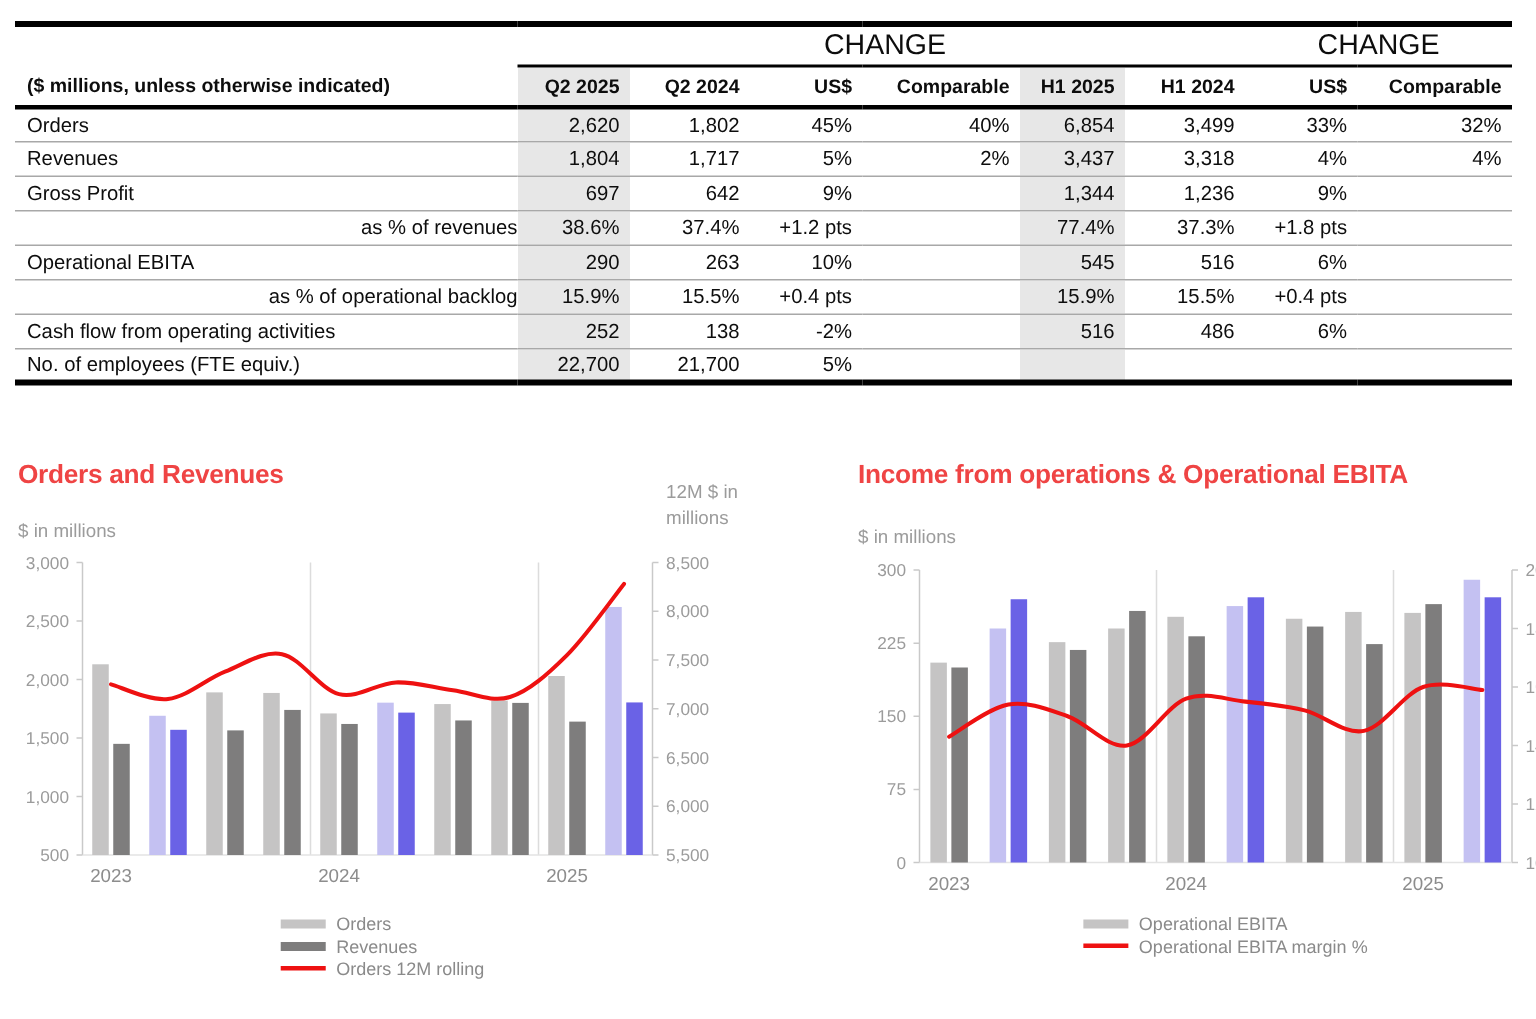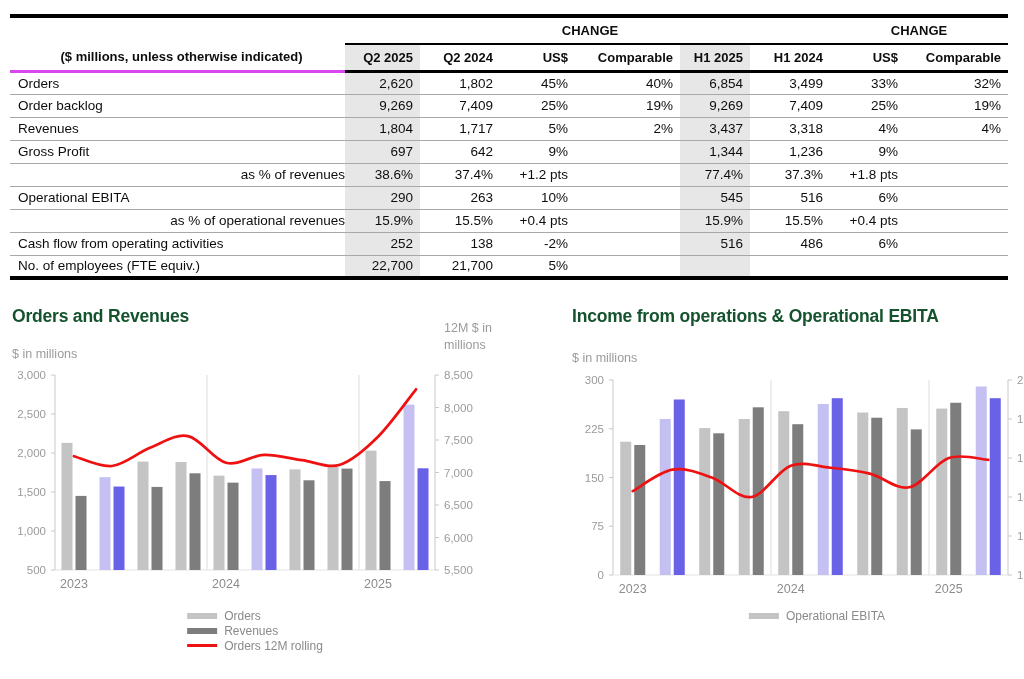--- a/index.html
+++ b/index.html
@@ -10,37 +10,37 @@
   }
 
   
   .table-wrap { position:absolute; left:10px; top:14px; width:998px; }
   table.fin {
     width:998px; border-collapse:collapse; table-layout:fixed;
     border-top:4px solid #000; border-bottom:4px solid #000;
     font-size:13.5px; color:var(--table-text,#0d0d0d);
   }
   table.fin th, table.fin td { overflow:hidden; white-space:nowrap; }
-  .change-row th { height:28px; font-size:13px; font-weight:700; vertical-align:middle; }
+  .change-row th { height:28px; font-size:19px; font-weight:400; vertical-align:middle; }
   .change-row th.cb { border-bottom:2px solid #000; }
   .change-row th.change { text-align:center; }
   .head-row th { height:27px; font-weight:700; vertical-align:middle; border-bottom:3px solid #000; font-size:13px; }
   th.lbl, td.lbl { text-align:left; padding-left:8px; }
-  .head-row th.lbl { border-bottom:3px solid #d946ef;text-align:center; }
+  .head-row th.lbl { border-bottom:3px solid #000000; }
   th.num, td.num { text-align:right; padding-right:7px; }
   tbody td { height:23px; border-bottom:1px solid #a8a8a8; vertical-align:middle; }
   tbody tr:last-child td { border-bottom:none;margin-left:17px; }
   td.lbl.ind { padding-left:34px;text-align:right; }
   .shaded { background:var(--shade,#e7e7e7); }
 
   
   .chart { position:absolute; top:298px; height:370px; }
   #chart-0 { left:10px;  width:490px; }
   #chart-1 { left:530px; width:494px;margin-left:40px; }
-  .chart-title { position:absolute; left:2px; top:8px; font-size:17.5px; font-weight:700; color:#14532d; letter-spacing:-0.2px; }
+  .chart-title { position:absolute; left:2px; top:8px; font-size:17.5px; font-weight:700; color:#ef4444; letter-spacing:-0.2px; }
   .axis-caption { position:absolute; font-size:12.5px; color:#9b9b9b;text-align:center; }
   .axis-caption.left  { left:2px; top:49px; }
   .axis-caption.right { right:8px; top:22px; text-align:left; white-space:pre-line; line-height:1.35; }
   .chart svg { position:absolute; left:0; top:62px; }
   svg text.tick { font-family:"Liberation Sans",sans-serif; font-size:11.5px; fill:#9b9b9b; }
   svg text.xlab { font-family:"Liberation Sans",sans-serif; font-size:12.5px; fill:#8d8d8d; }
 
   .legend { position:absolute; top:310px; left:50%; transform:translateX(-50%); }
   .leg-row { display:flex; align-items:center; gap:7px; height:15px; font-size:12px; color:#8a8a8a; }
   .sw { display:inline-block; width:30px; height:6px; flex:0 0 30px; }
@@ -90,31 +90,20 @@
             <td class="num shaded">2,620</td>
             <td class="num">1,802</td>
             <td class="num">45%</td>
             <td class="num">40%</td>
             <td class="num shaded">6,854</td>
             <td class="num">3,499</td>
             <td class="num">33%</td>
             <td class="num">32%</td>
           </tr>
           <tr>
-            <td class="lbl">Order backlog</td>
-            <td class="num shaded">9,269</td>
-            <td class="num">7,409</td>
-            <td class="num">25%</td>
-            <td class="num">19%</td>
-            <td class="num shaded">9,269</td>
-            <td class="num">7,409</td>
-            <td class="num">25%</td>
-            <td class="num">19%</td>
-          </tr>
-          <tr>
             <td class="lbl">Revenues</td>
             <td class="num shaded">1,804</td>
             <td class="num">1,717</td>
             <td class="num">5%</td>
             <td class="num">2%</td>
             <td class="num shaded">3,437</td>
             <td class="num">3,318</td>
             <td class="num">4%</td>
             <td class="num">4%</td>
           </tr>
@@ -145,21 +134,21 @@
             <td class="num shaded">290</td>
             <td class="num">263</td>
             <td class="num">10%</td>
             <td class="num"></td>
             <td class="num shaded">545</td>
             <td class="num">516</td>
             <td class="num">6%</td>
             <td class="num"></td>
           </tr>
           <tr>
-            <td class="lbl ind">as % of operational revenues</td>
+            <td class="lbl ind">as % of operational backlog</td>
             <td class="num shaded">15.9%</td>
             <td class="num">15.5%</td>
             <td class="num">+0.4 pts</td>
             <td class="num"></td>
             <td class="num shaded">15.9%</td>
             <td class="num">15.5%</td>
             <td class="num">+0.4 pts</td>
             <td class="num"></td>
           </tr>
           <tr>
@@ -324,16 +313,20 @@
         <path d="M 62.75,131.14999999999998 C 69.33333333333333,127.57499999999997 89.08333333333333,111.97499999999998 102.25,109.69999999999999 C 115.41666666666667,107.425 128.58333333333334,112.95 141.75,117.5 C 154.91666666666666,122.05 168.08333333333334,138.95 181.25,137 C 194.41666666666666,135.05 207.58333333333334,110.67500000000001 220.75,105.80000000000001 C 233.91666666666666,100.92500000000001 247.08333333333334,106.44999999999999 260.25,107.74999999999999 C 273.4166666666667,109.04999999999998 286.5833333333333,110.35000000000002 299.75,113.60000000000002 C 312.9166666666667,116.85000000000002 326.0833333333333,129.85 339.25,127.25 C 352.4166666666667,124.64999999999999 365.5833333333333,102.55 378.75,98 C 391.9166666666667,93.45 411.6666666666667,99.62499999999999 418.25,99.94999999999999" fill="none" stroke="#ee1111" stroke-width="2.7" stroke-linecap="round"></path>
         <text x="62.75" y="233" text-anchor="middle" class="xlab">2023</text>
         <text x="220.75" y="233" text-anchor="middle" class="xlab">2024</text>
         <text x="378.75" y="233" text-anchor="middle" class="xlab">2025</text>
       </svg>
     <div class="legend">
       <div class="leg-row">
         <span class="sw light" style="background: rgb(197, 196, 196);"></span>
         <span>Operational EBITA</span>
       </div>
+      <div class="leg-row">
+        <span class="sw line" style="background: rgb(238, 17, 17);"></span>
+        <span>Operational EBITA margin %</span>
+      </div>
     </div>
   </div>
 
 </div>
 
 </body></html>

